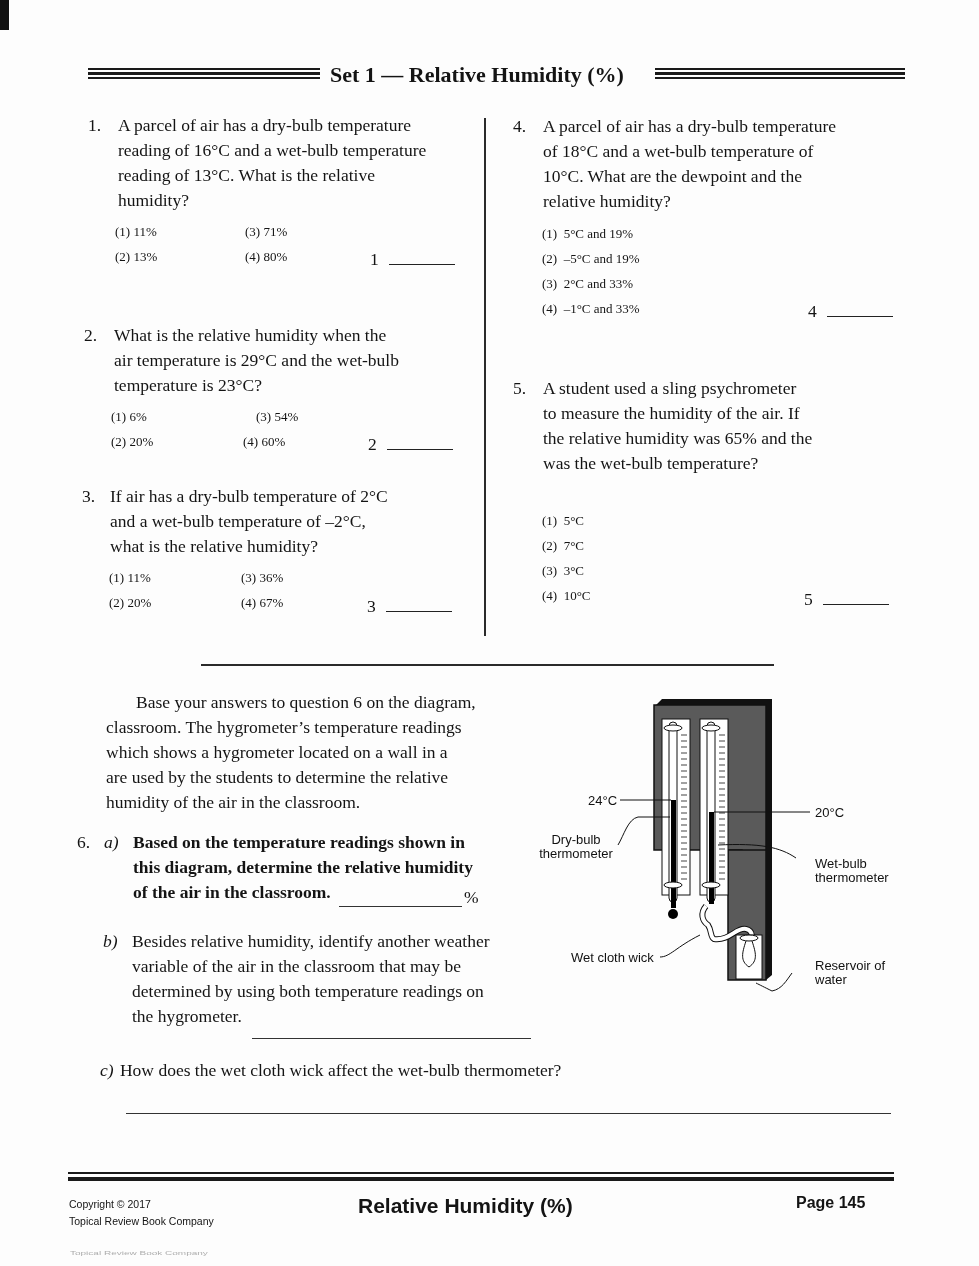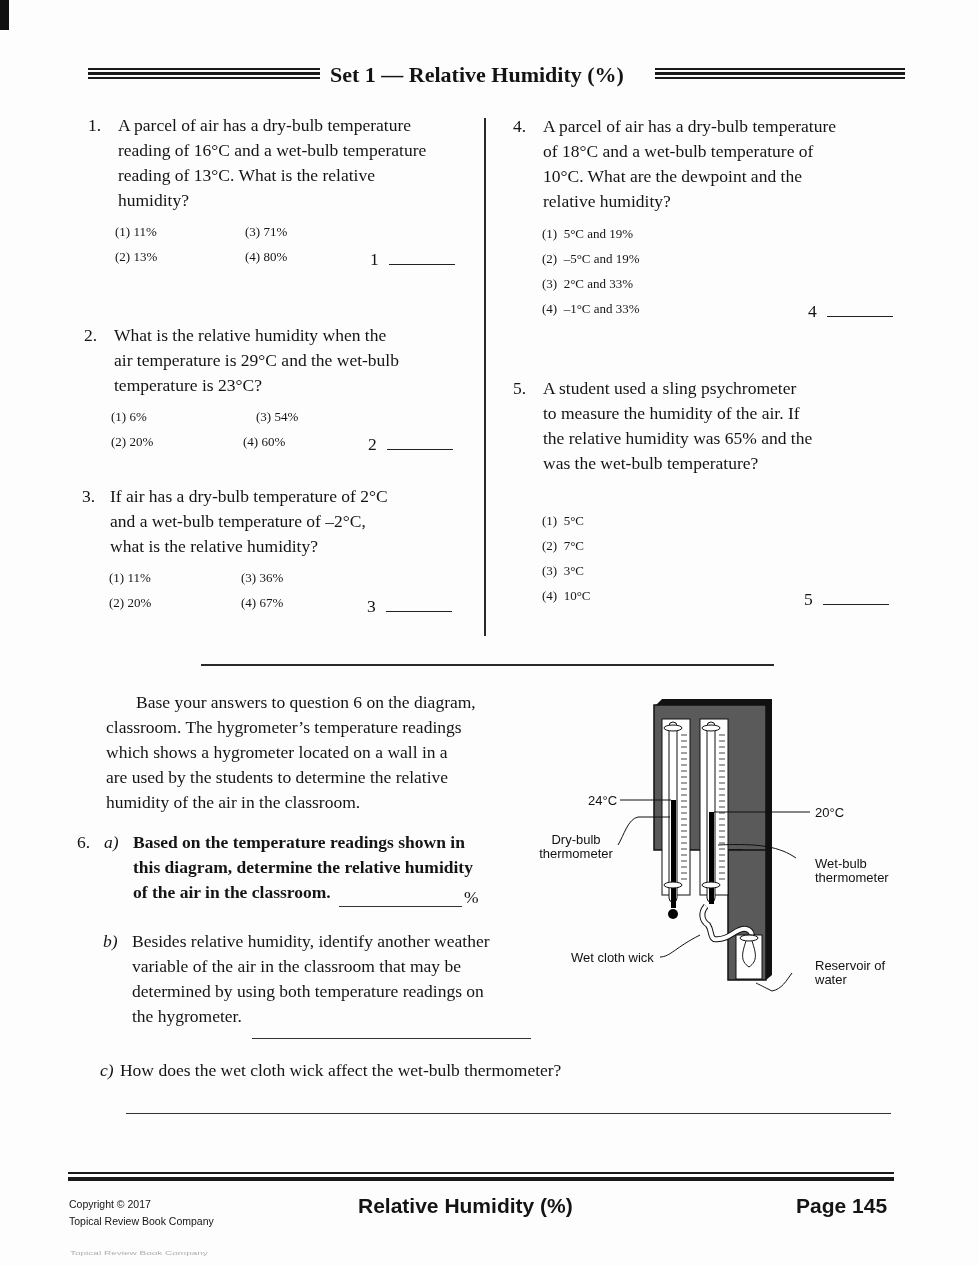--- a/index.html
+++ b/index.html
@@ -276,14 +276,14 @@
 
 <div class="abs footer-rule" style="left:68px; top:1172px; width:826px;">
   <i style="height:2px; margin-bottom:3px;"></i>
     <i style="height:4px;"></i>
 </div>
 <div class="abs sans" style="left:69px; top:1196px; font-size:10.5px; line-height:17px;">
   <div>Copyright © 2017</div>
   <div>Topical Review Book Company</div>
 </div>
 <div class="abs sans" style="left:358px; top:1194px; font-size:21px; font-weight:bold;">Relative Humidity (%)</div>
-<div class="abs sans" style="left:796px; top:1194px; font-size:21px; font-weight:bold;text-align:right;">Page 145</div>
+<div class="abs sans" style="left:796px; top:1194px; font-size:16px; font-weight:bold;text-align:right;">Page 145</div>
 <div class="abs sans" style="left:70px; top:1250px; font-size:10px; color:#777; opacity:0.6; transform:scaleY(0.5); transform-origin:top left;">Topical Review Book Company</div>
 
 </body></html>

